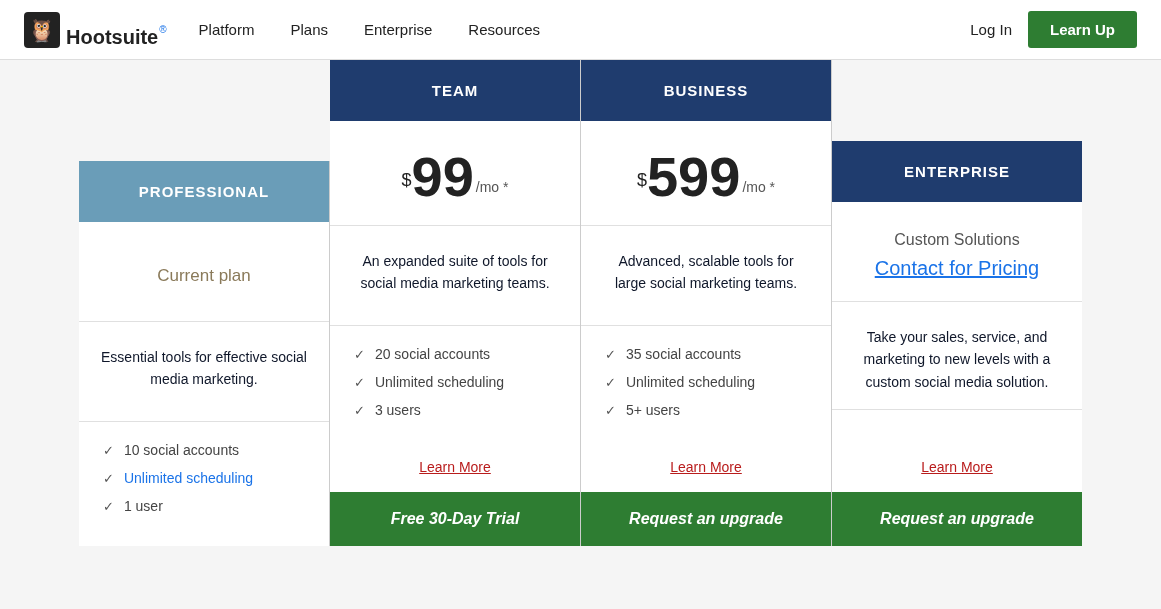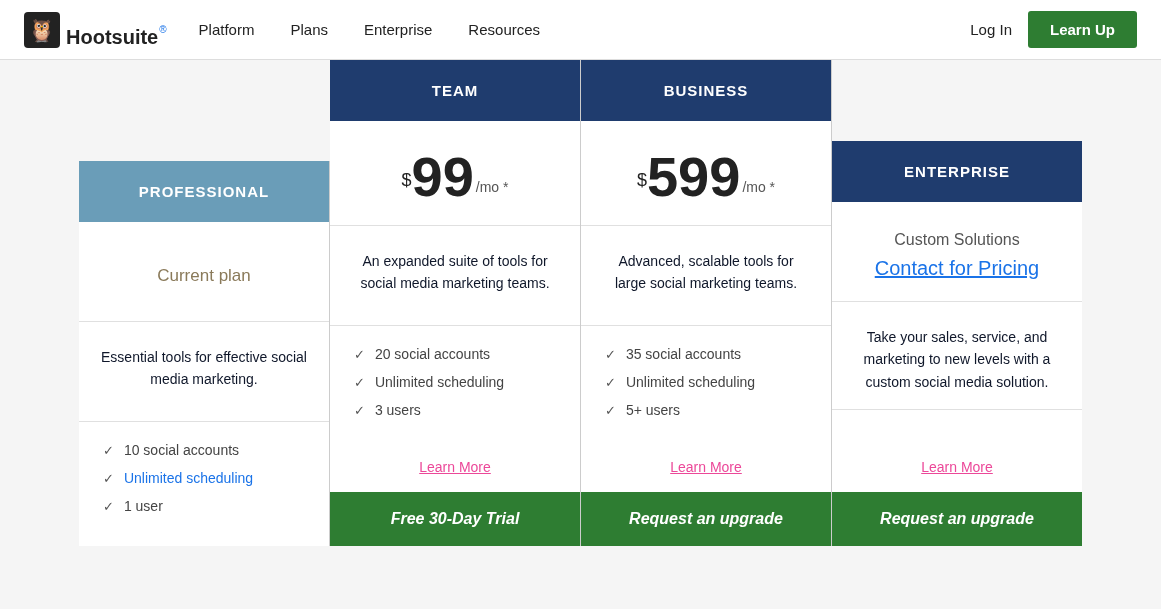--- a/index.html
+++ b/index.html
@@ -176,21 +176,21 @@
     .feature-text-link {
       color: #1a73e8;
       text-decoration: none;
     }
 
     .plan-learn-more {
       text-align: center;
       padding: 8px 0 16px;
     }
     .learn-more-link {
-      color: #ec4899;
+      color: #b91c1c;
       font-size: 14px;
       text-decoration: underline;
       cursor: pointer;
     }
 
     .plan-cta {
       padding: 0 0 0 0;
       margin-top: auto;
     }
     .cta-button {

